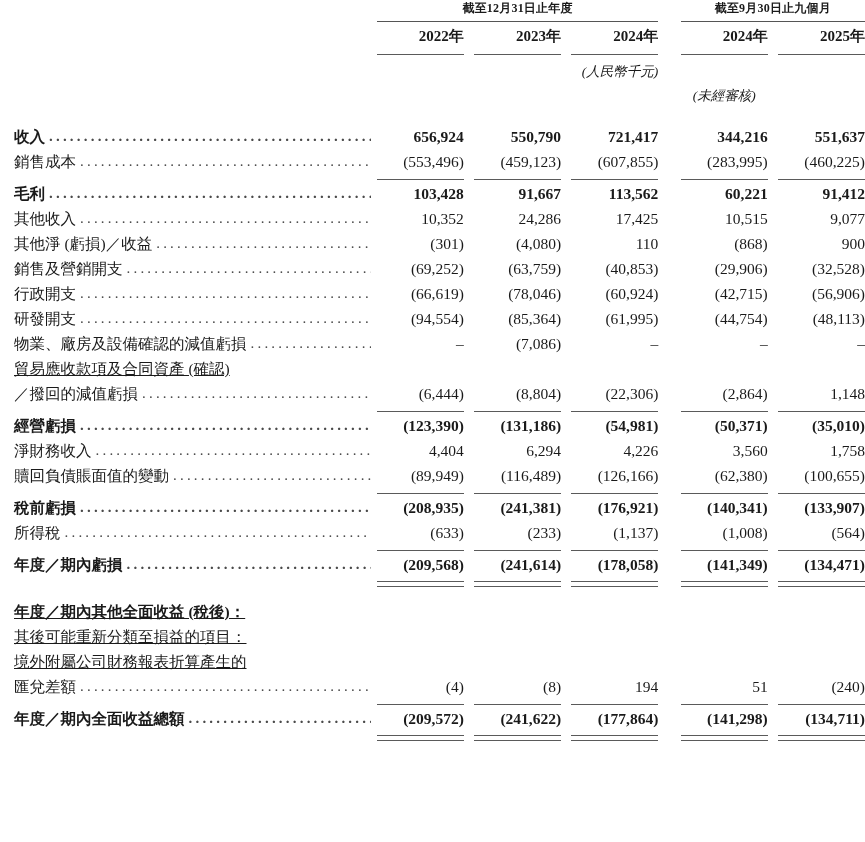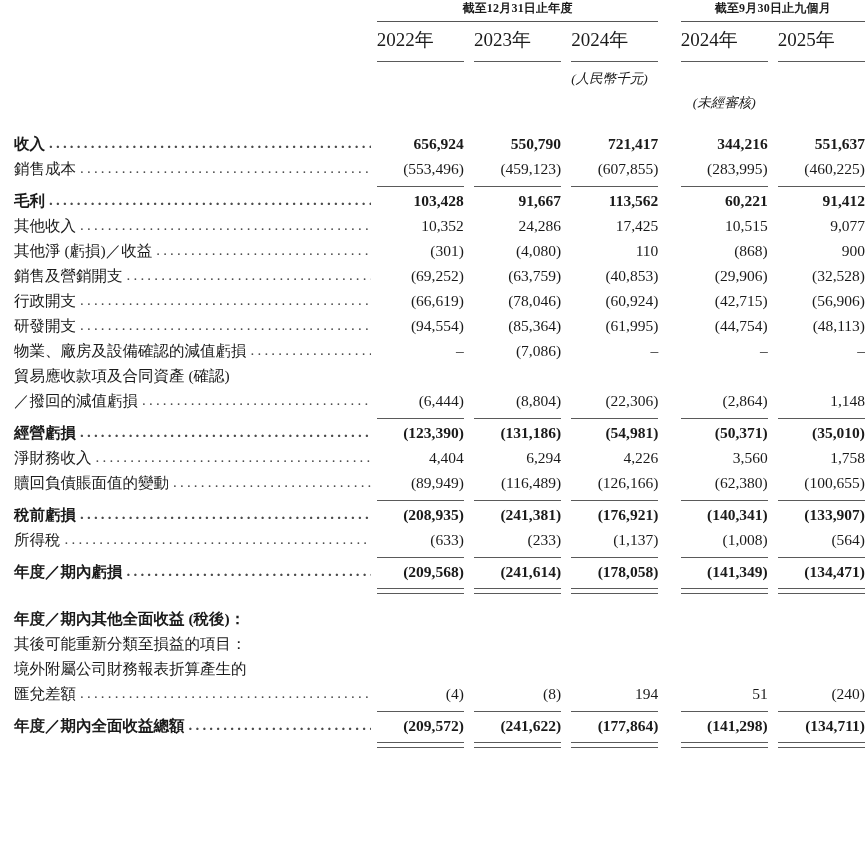--- a/index.html
+++ b/index.html
@@ -44,28 +44,28 @@
     font-weight: bold;
     padding: 0 0 3px 0;
     vertical-align: bottom;
     letter-spacing: 0.2px;
     white-space: nowrap;
   }
   td.spanrule { padding: 0; }
   td.spanrule > div { height: 1px; background: #555; }
 
   .hdr-year {
-    text-align: left;
-    font-size: 19px;
-    font-weight: normal;
+    text-align: right;
+    font-size: 15px;
+    font-weight: bold;
     padding: 5px 0 4px 0;
     white-space: nowrap;
   }
   .hdr-unit {
-    text-align: left;
+    text-align: right;
     font-size: 13.5px;
     font-style: italic;
     padding: 6px 0 0 0;
     white-space: nowrap;
   }
   .hdr-unit2 {
     text-align: center;
     font-size: 13.5px;
     font-style: italic;
     padding: 6px 0 0 0;
@@ -120,21 +120,21 @@
     margin-top: 4px;
   }
   tr.rule-dbl td { padding: 0; font-size: 0; line-height: 0; height: 9px; }
   tr.rule-dbl td.num > div {
     height: 4px;
     margin-top: 3px;
     border-top: 1px solid #5a5a5a;
     border-bottom: 1px solid #5a5a5a;
   }
 
-  .plain-label { white-space: nowrap; }
+  .plain-label { white-space: nowrap; text-decoration: underline; }
 </style>
 </head>
 <body>
 
 <div class="sheet">
 <table class="fin">
   <colgroup>
     <col class="c-label">
     <col class="c-num">
         <col class="c-pad">

